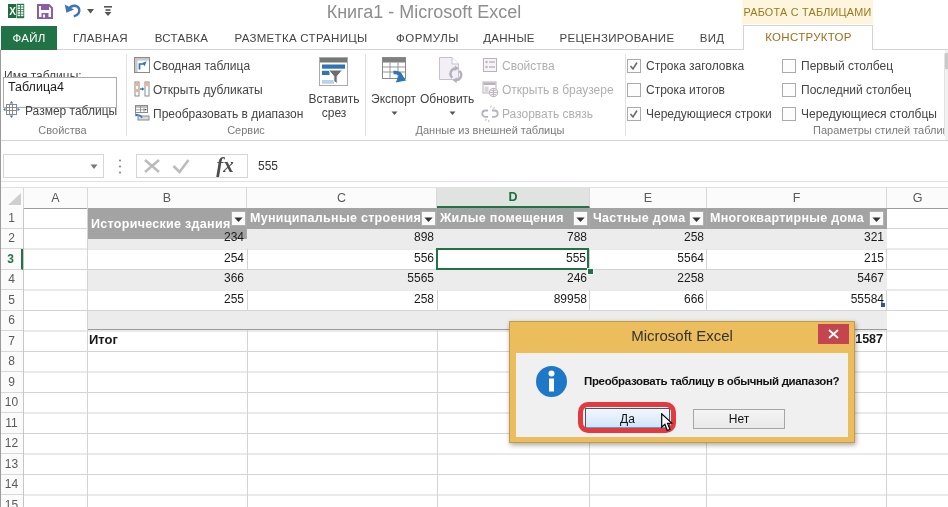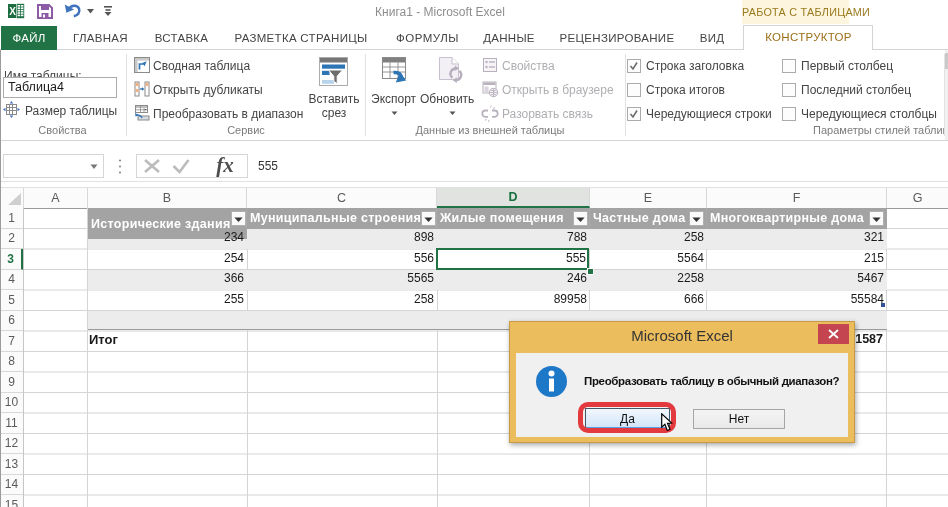--- a/index.html
+++ b/index.html
@@ -63,43 +63,43 @@
   </svg>
   <svg class="abs" style="left:87px;top:9px;" width="8" height="5" viewBox="0 0 8 5">
       <path d="M0 0 h7 l-3.5 4.5 z" fill="#555"></path>
     </svg>
   <svg class="abs" style="left:104px;top:6px;" width="9" height="10" viewBox="0 0 9 10">
     <rect x="0" y="0" width="8" height="1.6" fill="#555"></rect>
       <rect x="1.5" y="3.2" width="5" height="1.6" fill="#555"></rect>
     <path d="M0.5 6 h7 l-3.5 4 z" fill="#555"></path>
   </svg>
 
-  <div class="abs" style="left:300px;top:0;width:280px;height:24px;line-height:24px;text-align:center;font-size:12px;color:#8e8e8e;">Книга1 - Microsoft Excel</div>
-
-  <div class="abs" style="left:742px;top:0;width:107px;height:24px;background:#fdf5dd;line-height:25px;text-align:center;font-size:10.8px;color:#9a7a1e;letter-spacing:0.25px;white-space:nowrap;">РАБОТА С ТАБЛИЦАМИ</div>
+  <div class="abs" style="left:284px;top:0;width:280px;height:24px;line-height:24px;text-align:center;font-size:18px;color:#8e8e8e;">Книга1 - Microsoft Excel</div>
+
+  <div class="abs" style="left:742px;top:0;width:131px;height:24px;background:#fdf5dd;line-height:25px;text-align:center;font-size:10.8px;color:#9a7a1e;letter-spacing:0.25px;white-space:nowrap;">РАБОТА С ТАБЛИЦАМИ</div>
 
   <div class="abs" style="left:0;top:26px;width:948px;height:24px;background:#fff;"></div>
   <div class="abs" style="left:0;top:49px;width:948px;height:1px;background:#d4d4d4;"></div>
   <div class="tab" style="left:1px;width:56px;background:#217346;color:#fff;">ФАЙЛ</div>
   <div class="tab" style="left:70px;width:61px;">ГЛАВНАЯ</div>
   <div class="tab" style="left:151px;width:61px;">ВСТАВКА</div>
   <div class="tab" style="left:231px;width:140px;">РАЗМЕТКА СТРАНИЦЫ</div>
   <div class="tab" style="left:392px;width:71px;letter-spacing:0.5px;">ФОРМУЛЫ</div>
   <div class="tab" style="left:479px;width:60px;">ДАННЫЕ</div>
   <div class="tab" style="left:557px;width:120px;">РЕЦЕНЗИРОВАНИЕ</div>
   <div class="tab" style="left:697px;width:30px;">ВИД</div>
 
   <div class="abs" style="left:742.5px;top:24.5px;width:130.5px;height:25.5px;background:#fff;border:1px solid #d4d4d4;border-bottom:none;box-sizing:border-box;"></div>
   <div class="tab" style="left:744px;top:25px;width:129px;color:#9c6f19;">КОНСТРУКТОР</div>
 
   <div class="abs" style="left:0;top:50px;width:948px;height:90px;background:#fff;"></div>
   <div class="abs" style="left:0;top:140px;width:948px;height:1px;background:#d4d4d4;"></div>
 
   <div class="abs rtxt" style="left:4px;top:57px;margin-top:12px;">Имя таблицы:</div>
-  <div class="abs" style="left:3px;top:77px;width:114px;height:21px;border:1px solid #ababab;background:#fff;box-sizing:border-box;font-size:12.5px;color:#1a1a1a;line-height:19px;padding-left:4px;">Таблица4</div>
+  <div class="abs" style="left:3px;top:77px;width:114px;height:31px;border:1px solid #ababab;background:#fff;box-sizing:border-box;font-size:12.5px;color:#1a1a1a;line-height:19px;padding-left:4px;">Таблица4</div>
   <svg class="abs" style="left:3px;top:101px;" width="17" height="17" viewBox="0 0 17 17">
     <rect x="3.5" y="3.5" width="10" height="10" fill="#fff" stroke="#8a8a8a"></rect>
     <path d="M3.5 6.5 h10 M3.5 9.5 h10 M6.5 3.5 v10 M9.5 3.5 v10" stroke="#8a8a8a" stroke-width="1" fill="none"></path>
     <path d="M8.5 0 l1.8 2.5 h-3.6 z" fill="#4472c4"></path>
       <path d="M8.5 17 l-1.8 -2.5 h3.6 z" fill="#4472c4"></path>
     <path d="M0 8.5 l2.5 -1.8 v3.6 z" fill="#4472c4"></path>
       <path d="M17 8.5 l-2.5 1.8 v-3.6 z" fill="#4472c4"></path>
   </svg>
   <div class="abs rtxt" style="left:25px;top:104px;">Размер таблицы</div>
   <div class="glabel" style="left:20px;width:85px;">Свойства</div>

